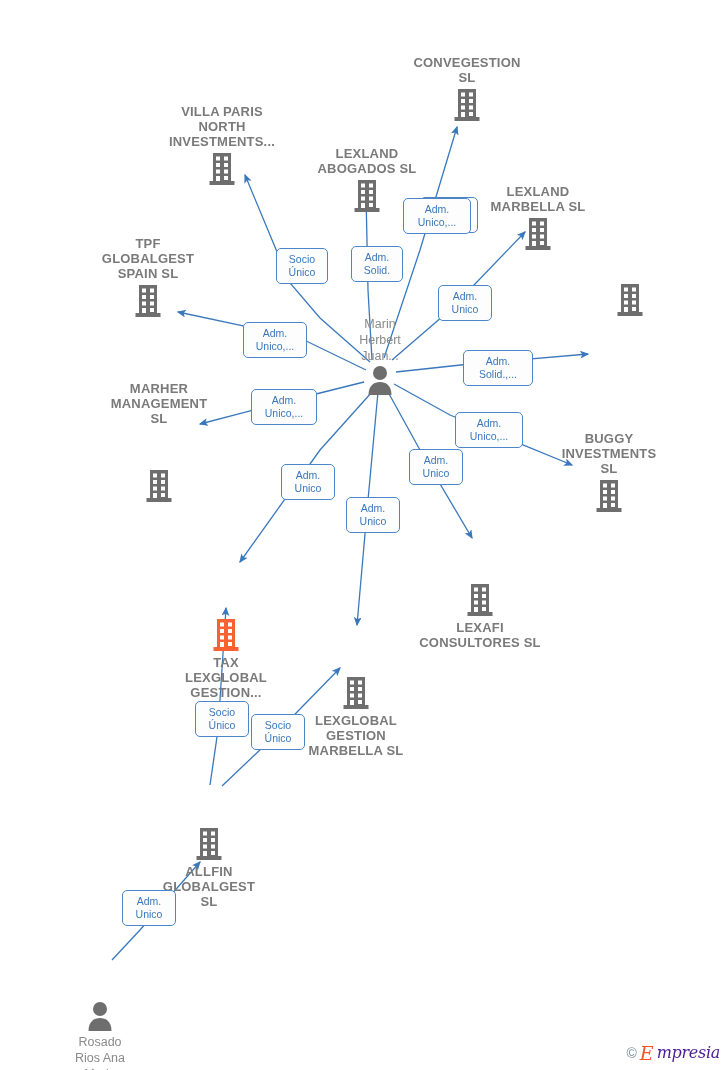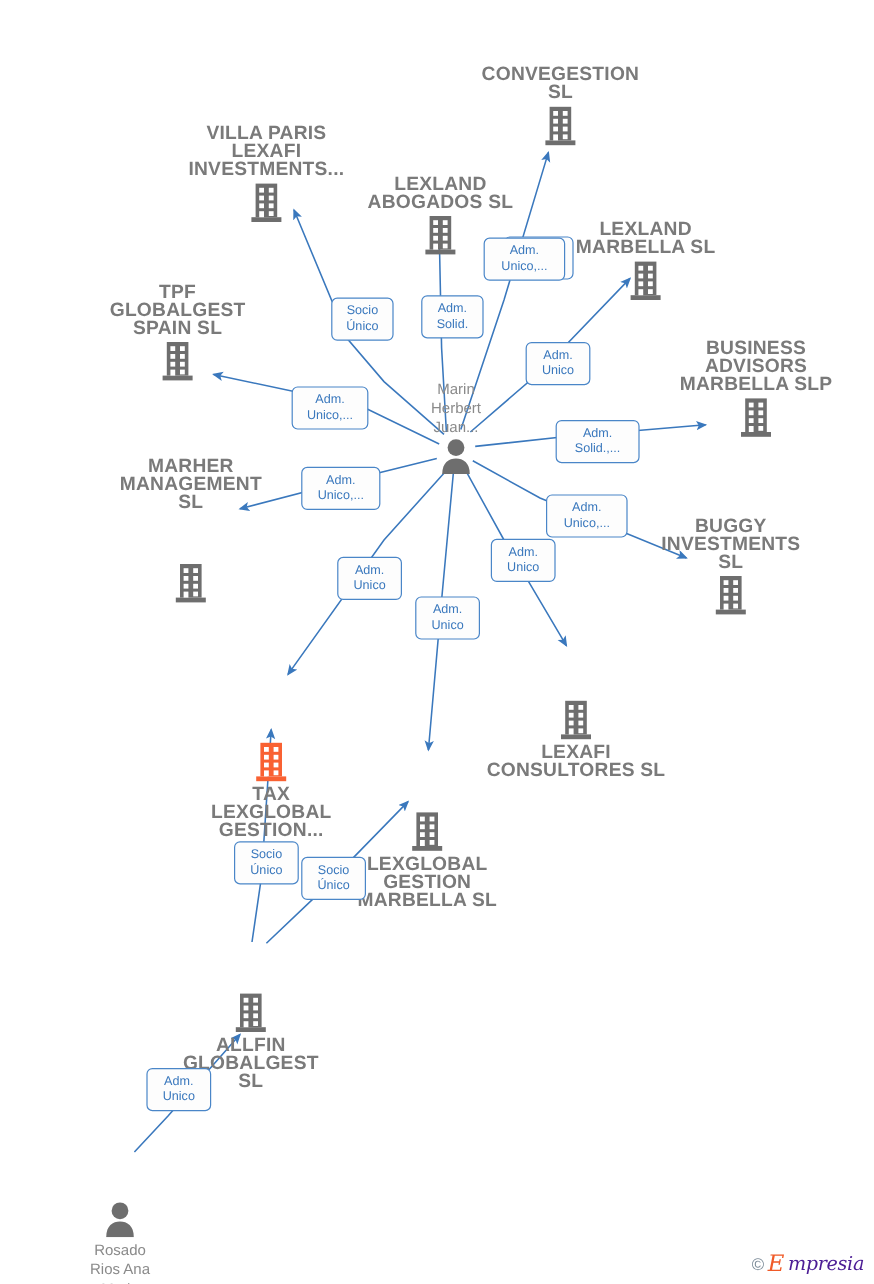--- a/index.html
+++ b/index.html
@@ -27,21 +27,21 @@
     margin-left: -75px;
     text-align: center;
     display: flex;
     flex-direction: column;
     align-items: center;
   }
   .node.company .caption {
     order: -1;
   }
   .caption {
-    font-size: 16px;
+    font-size: 13px;
     line-height: 15px;
     color: #7a7a7a;
     font-weight: bold;
     letter-spacing: 0.2px;
     white-space: pre-line;
   }
   .node.person .caption {
     font-weight: normal;
     font-size: 12.5px;
     line-height: 16px;
@@ -147,21 +147,21 @@
             <rect x="16" y="11" width="4" height="4" fill="#fff"></rect>
             <rect x="8" y="17.5" width="4" height="4" fill="#fff"></rect>
             <rect x="16" y="17.5" width="4" height="4" fill="#fff"></rect>
             <rect x="8" y="24" width="4" height="5" fill="#fff"></rect>
             <rect x="16" y="24" width="4" height="4" fill="#fff"></rect>
           </svg>
         </span>
       </div>
       <div class="node company" style="left: 222px; top: 104px;">
         <div class="caption" style="margin-bottom: 3px;">VILLA PARIS
-LEXAFI
+NORTH
 INVESTMENTS...</div>
         <span>
           <svg class="icon-building" viewBox="0 0 28 34" xmlns="http://www.w3.org/2000/svg">
             <rect x="5" y="1" width="18" height="28" fill="#6e6e6e"></rect>
             <rect x="1.5" y="29" width="25" height="4" fill="#6e6e6e"></rect>
             <rect x="8" y="4.5" width="4" height="4" fill="#fff"></rect>
             <rect x="16" y="4.5" width="4" height="4" fill="#fff"></rect>
             <rect x="8" y="11" width="4" height="4" fill="#fff"></rect>
             <rect x="16" y="11" width="4" height="4" fill="#fff"></rect>
             <rect x="8" y="17.5" width="4" height="4" fill="#fff"></rect>
@@ -220,23 +220,20 @@
             <rect x="8" y="11" width="4" height="4" fill="#fff"></rect>
             <rect x="16" y="11" width="4" height="4" fill="#fff"></rect>
             <rect x="8" y="17.5" width="4" height="4" fill="#fff"></rect>
             <rect x="16" y="17.5" width="4" height="4" fill="#fff"></rect>
             <rect x="8" y="24" width="4" height="5" fill="#fff"></rect>
             <rect x="16" y="24" width="4" height="4" fill="#fff"></rect>
           </svg>
         </span>
       </div>
       <div class="node company" style="left: 630px; top: 283px;">
-        <div class="caption" style="margin-bottom: 3px;">BUSINESS
-ADVISORS
-MARBELLA  SLP</div>
         <span>
           <svg class="icon-building" viewBox="0 0 28 34" xmlns="http://www.w3.org/2000/svg">
             <rect x="5" y="1" width="18" height="28" fill="#6e6e6e"></rect>
             <rect x="1.5" y="29" width="25" height="4" fill="#6e6e6e"></rect>
             <rect x="8" y="4.5" width="4" height="4" fill="#fff"></rect>
             <rect x="16" y="4.5" width="4" height="4" fill="#fff"></rect>
             <rect x="8" y="11" width="4" height="4" fill="#fff"></rect>
             <rect x="16" y="11" width="4" height="4" fill="#fff"></rect>
             <rect x="8" y="17.5" width="4" height="4" fill="#fff"></rect>
             <rect x="16" y="17.5" width="4" height="4" fill="#fff"></rect>

